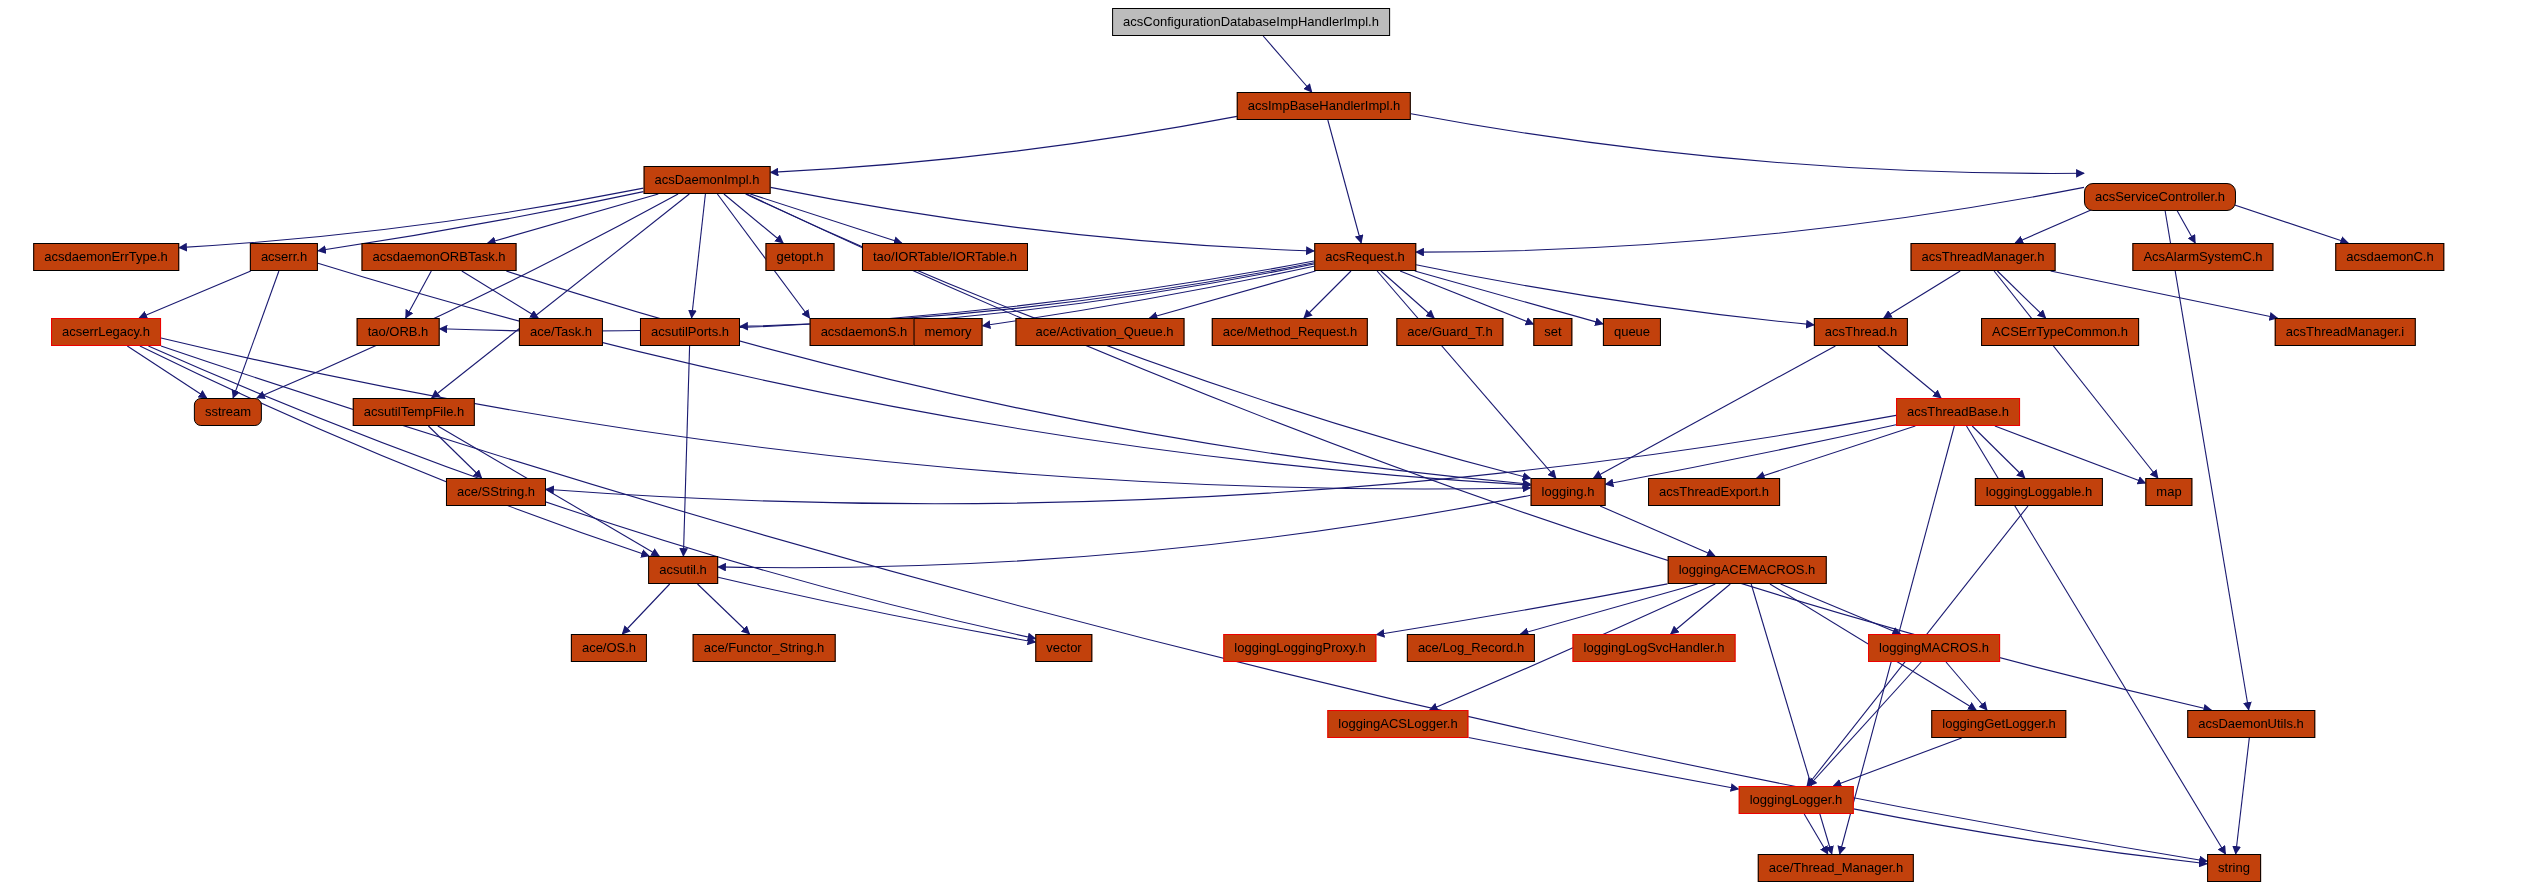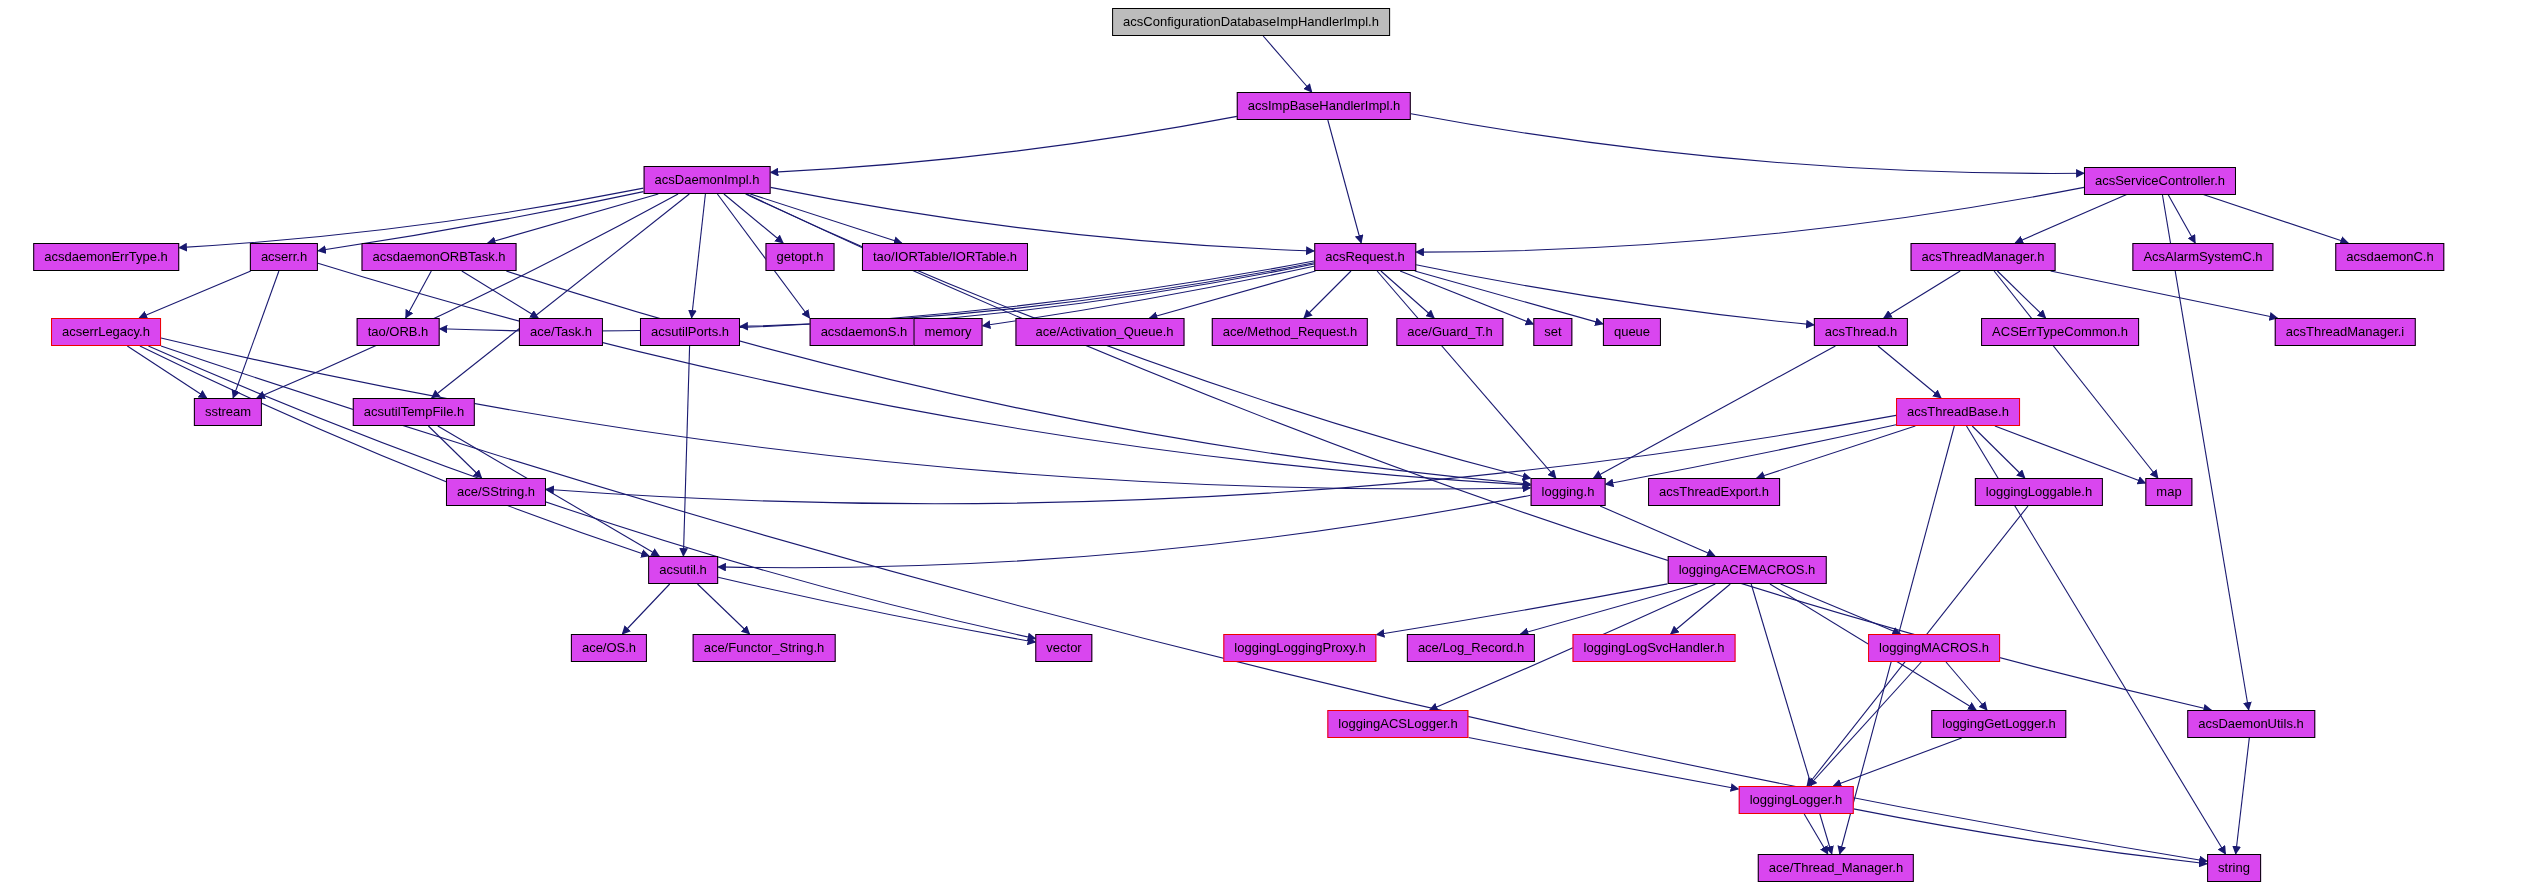--- a/index.html
+++ b/index.html
@@ -27,21 +27,21 @@
     stroke-width: 1.1;
   }
   .node {
     position: absolute;
     transform: translateX(-50%);
     box-sizing: border-box;
     height: 28px;
     line-height: 26px;
     padding: 0 10px;
     border: 1px solid #000000;
-    background: #d946ef;
+    background: #c2410c;
     color: #000000;
     font-size: 13px;
     white-space: nowrap;
     text-align: center;
     cursor: pointer;
   }
   .node.root {
     background: #bcbcbc;
   }
   .node.truncated {
@@ -135,21 +135,21 @@
       <path d="M1853.5,808.9 Q2030.3,843.8 2207.0,863.8" class="edge" marker-end="url(#arrowhead)"></path>
       <path d="M2249.3,738.0 Q2242.5,796.0 2235.7,854.0" class="edge" marker-end="url(#arrowhead)"></path>
       <path d="M669.7,584.0 Q646.0,609.0 622.3,634.0" class="edge" marker-end="url(#arrowhead)"></path>
       <path d="M697.5,584.0 Q723.5,609.0 749.5,634.0" class="edge" marker-end="url(#arrowhead)"></path>
       <path d="M718.0,577.2 Q876.8,614.3 1035.5,642.2" class="edge" marker-end="url(#arrowhead)"></path>
     </svg>
   <div>
       <div class="node root" style="left: 1251px; top: 8px;">acsConfigurationDatabaseImpHandlerImpl.h</div>
       <div class="node" style="left: 1324px; top: 92px;">acsImpBaseHandlerImpl.h</div>
       <div class="node" style="left: 707px; top: 166px;">acsDaemonImpl.h</div>
-      <div class="node" style="left: 2160px; top: 167px;">acsServiceController.h</div>
+      <div class="node" style="left: 2160px; top: 183px; border-radius: 9px;">acsServiceController.h</div>
       <div class="node" style="left: 106px; top: 243px;">acsdaemonErrType.h</div>
       <div class="node" style="left: 284px; top: 243px;">acserr.h</div>
       <div class="node" style="left: 439px; top: 243px;">acsdaemonORBTask.h</div>
       <div class="node" style="left: 800px; top: 243px;">getopt.h</div>
       <div class="node" style="left: 945px; top: 243px;">tao/IORTable/IORTable.h</div>
       <div class="node" style="left: 1365px; top: 243px;">acsRequest.h</div>
       <div class="node" style="left: 1983px; top: 243px;">acsThreadManager.h</div>
       <div class="node" style="left: 2203px; top: 243px;">AcsAlarmSystemC.h</div>
       <div class="node" style="left: 2390px; top: 243px;">acsdaemonC.h</div>
       <div class="node truncated" style="left: 106px; top: 318px;">acserrLegacy.h</div>
@@ -159,21 +159,21 @@
       <div class="node" style="left: 820px; top: 318px; margin-left: 44px;">acsdaemonS.h</div>
       <div class="node" style="left: 948px; top: 318px;">memory</div>
       <div class="node" style="left: 1100px; top: 318px; padding-left: 19px;">ace/Activation_Queue.h</div>
       <div class="node" style="left: 1290px; top: 318px;">ace/Method_Request.h</div>
       <div class="node" style="left: 1450px; top: 318px;">ace/Guard_T.h</div>
       <div class="node" style="left: 1553px; top: 318px;">set</div>
       <div class="node" style="left: 1632px; top: 318px;">queue</div>
       <div class="node" style="left: 1861px; top: 318px;">acsThread.h</div>
       <div class="node" style="left: 2060px; top: 318px;">ACSErrTypeCommon.h</div>
       <div class="node" style="left: 2345px; top: 318px;">acsThreadManager.i</div>
-      <div class="node" style="left: 228px; top: 398px;">sstream</div>
+      <div class="node" style="left: 228px; top: 398px; border-radius: 7px;">sstream</div>
       <div class="node" style="left: 414px; top: 398px;">acsutilTempFile.h</div>
       <div class="node truncated" style="left: 1958px; top: 398px;">acsThreadBase.h</div>
       <div class="node" style="left: 496px; top: 478px;">ace/SString.h</div>
       <div class="node" style="left: 1568px; top: 478px;">logging.h</div>
       <div class="node" style="left: 1714px; top: 478px;">acsThreadExport.h</div>
       <div class="node" style="left: 2039px; top: 478px; text-align: right;">loggingLoggable.h</div>
       <div class="node" style="left: 2169px; top: 478px;">map</div>
       <div class="node" style="left: 683px; top: 556px;">acsutil.h</div>
       <div class="node" style="left: 1747px; top: 556px;">loggingACEMACROS.h</div>
       <div class="node" style="left: 609px; top: 634px; text-align: center;">ace/OS.h</div>

